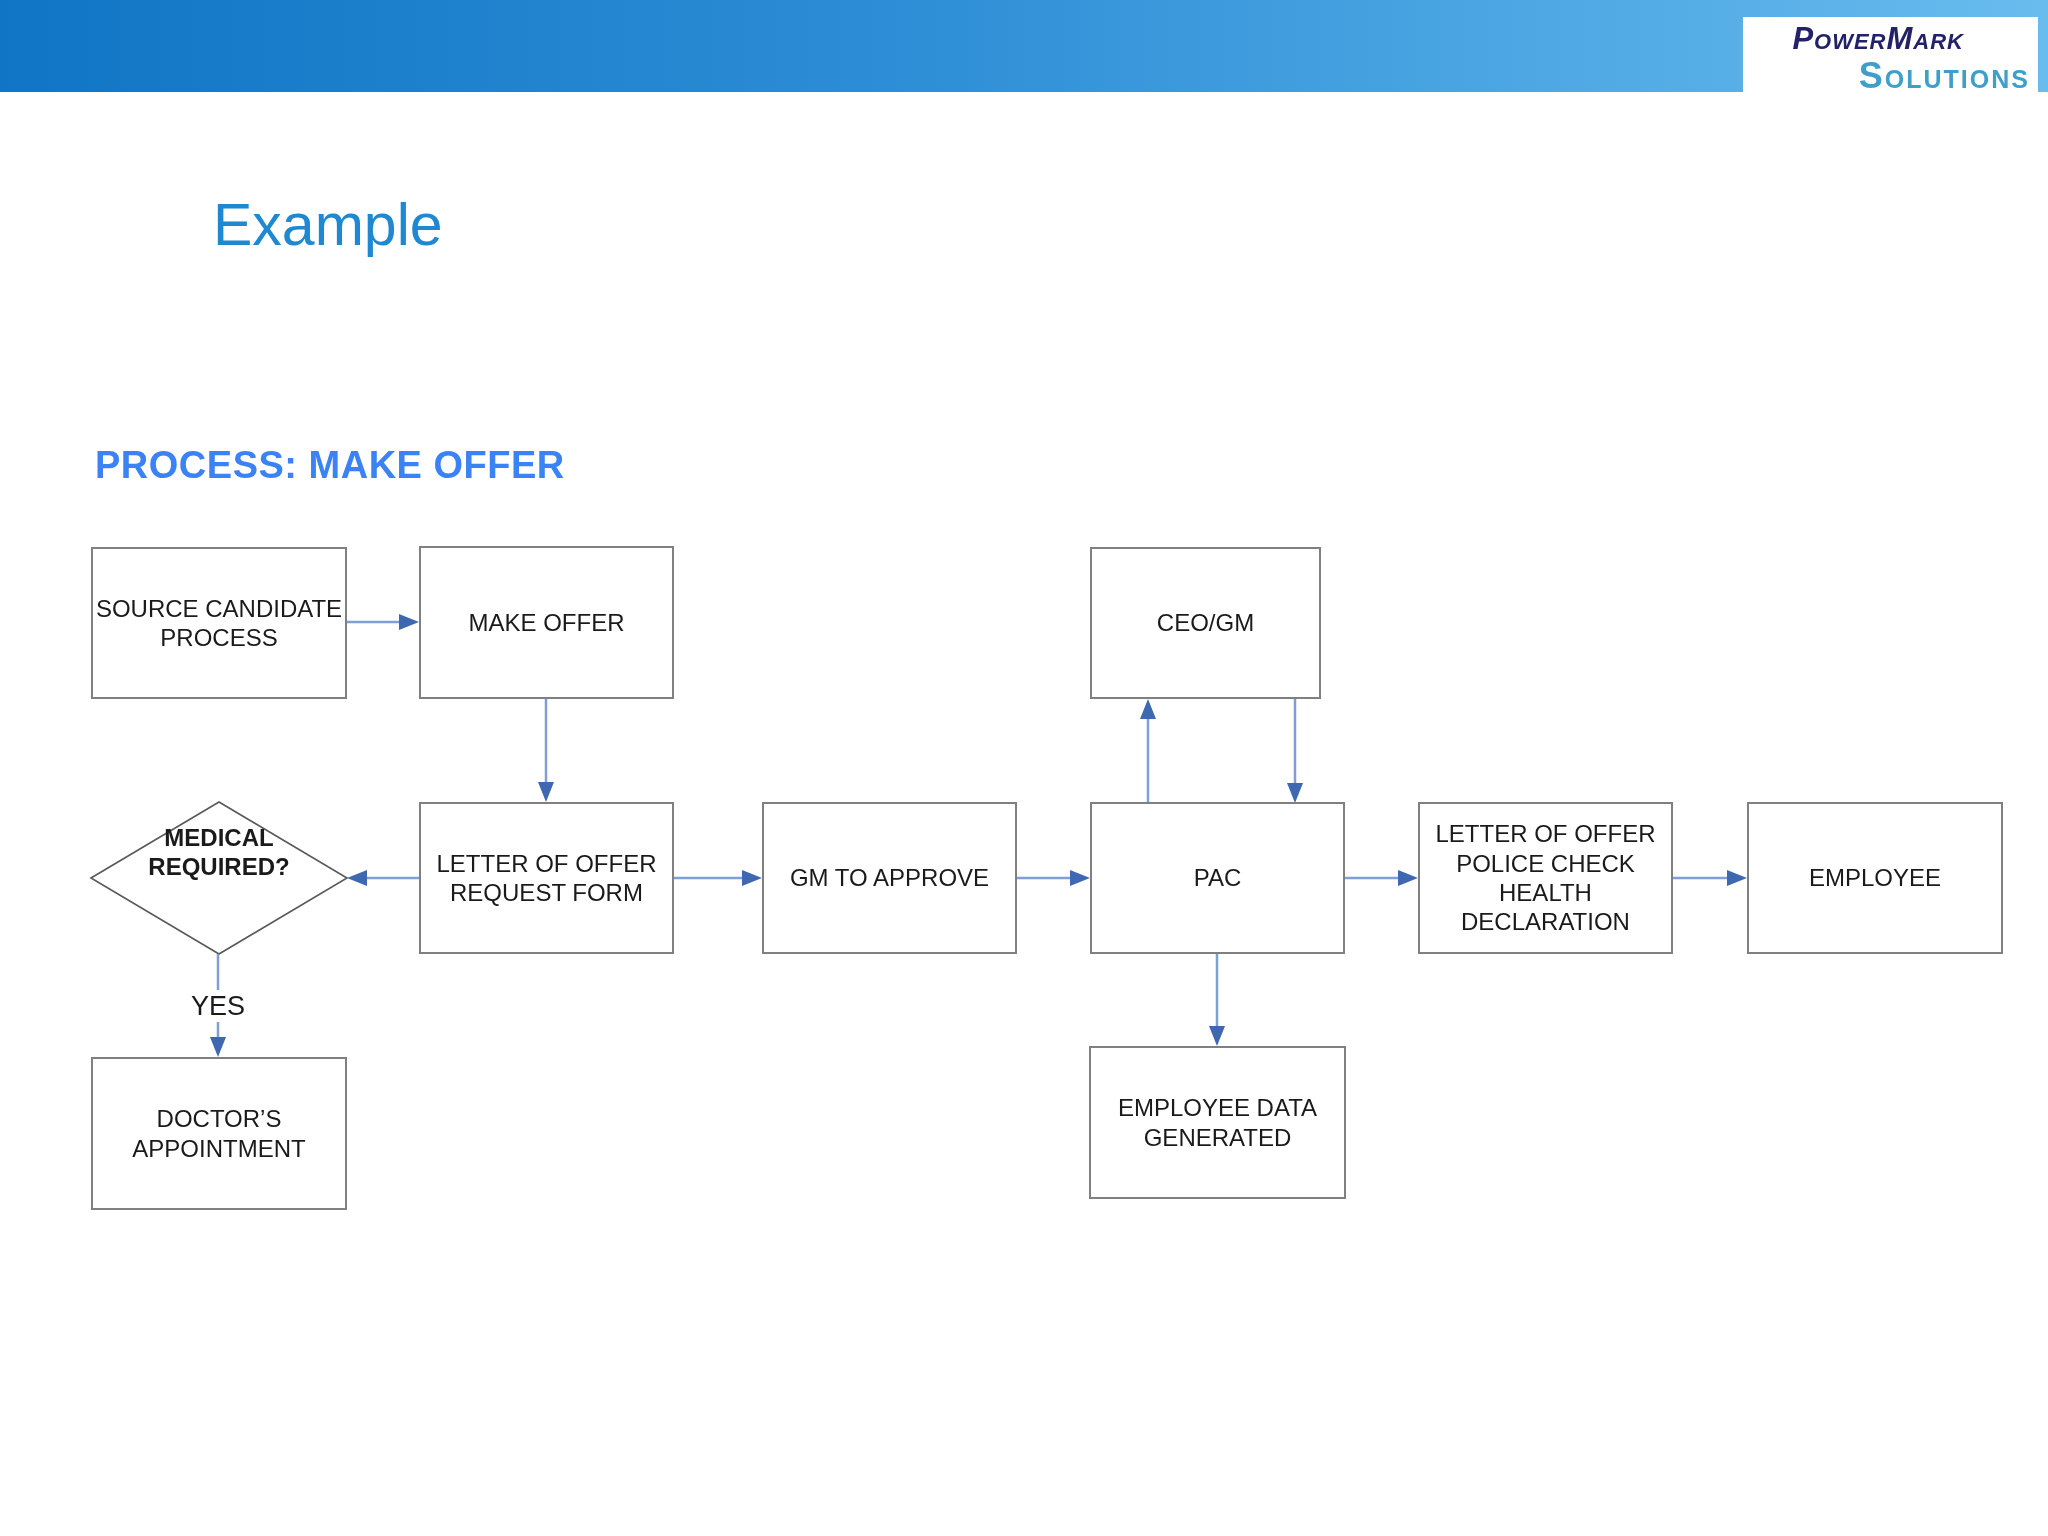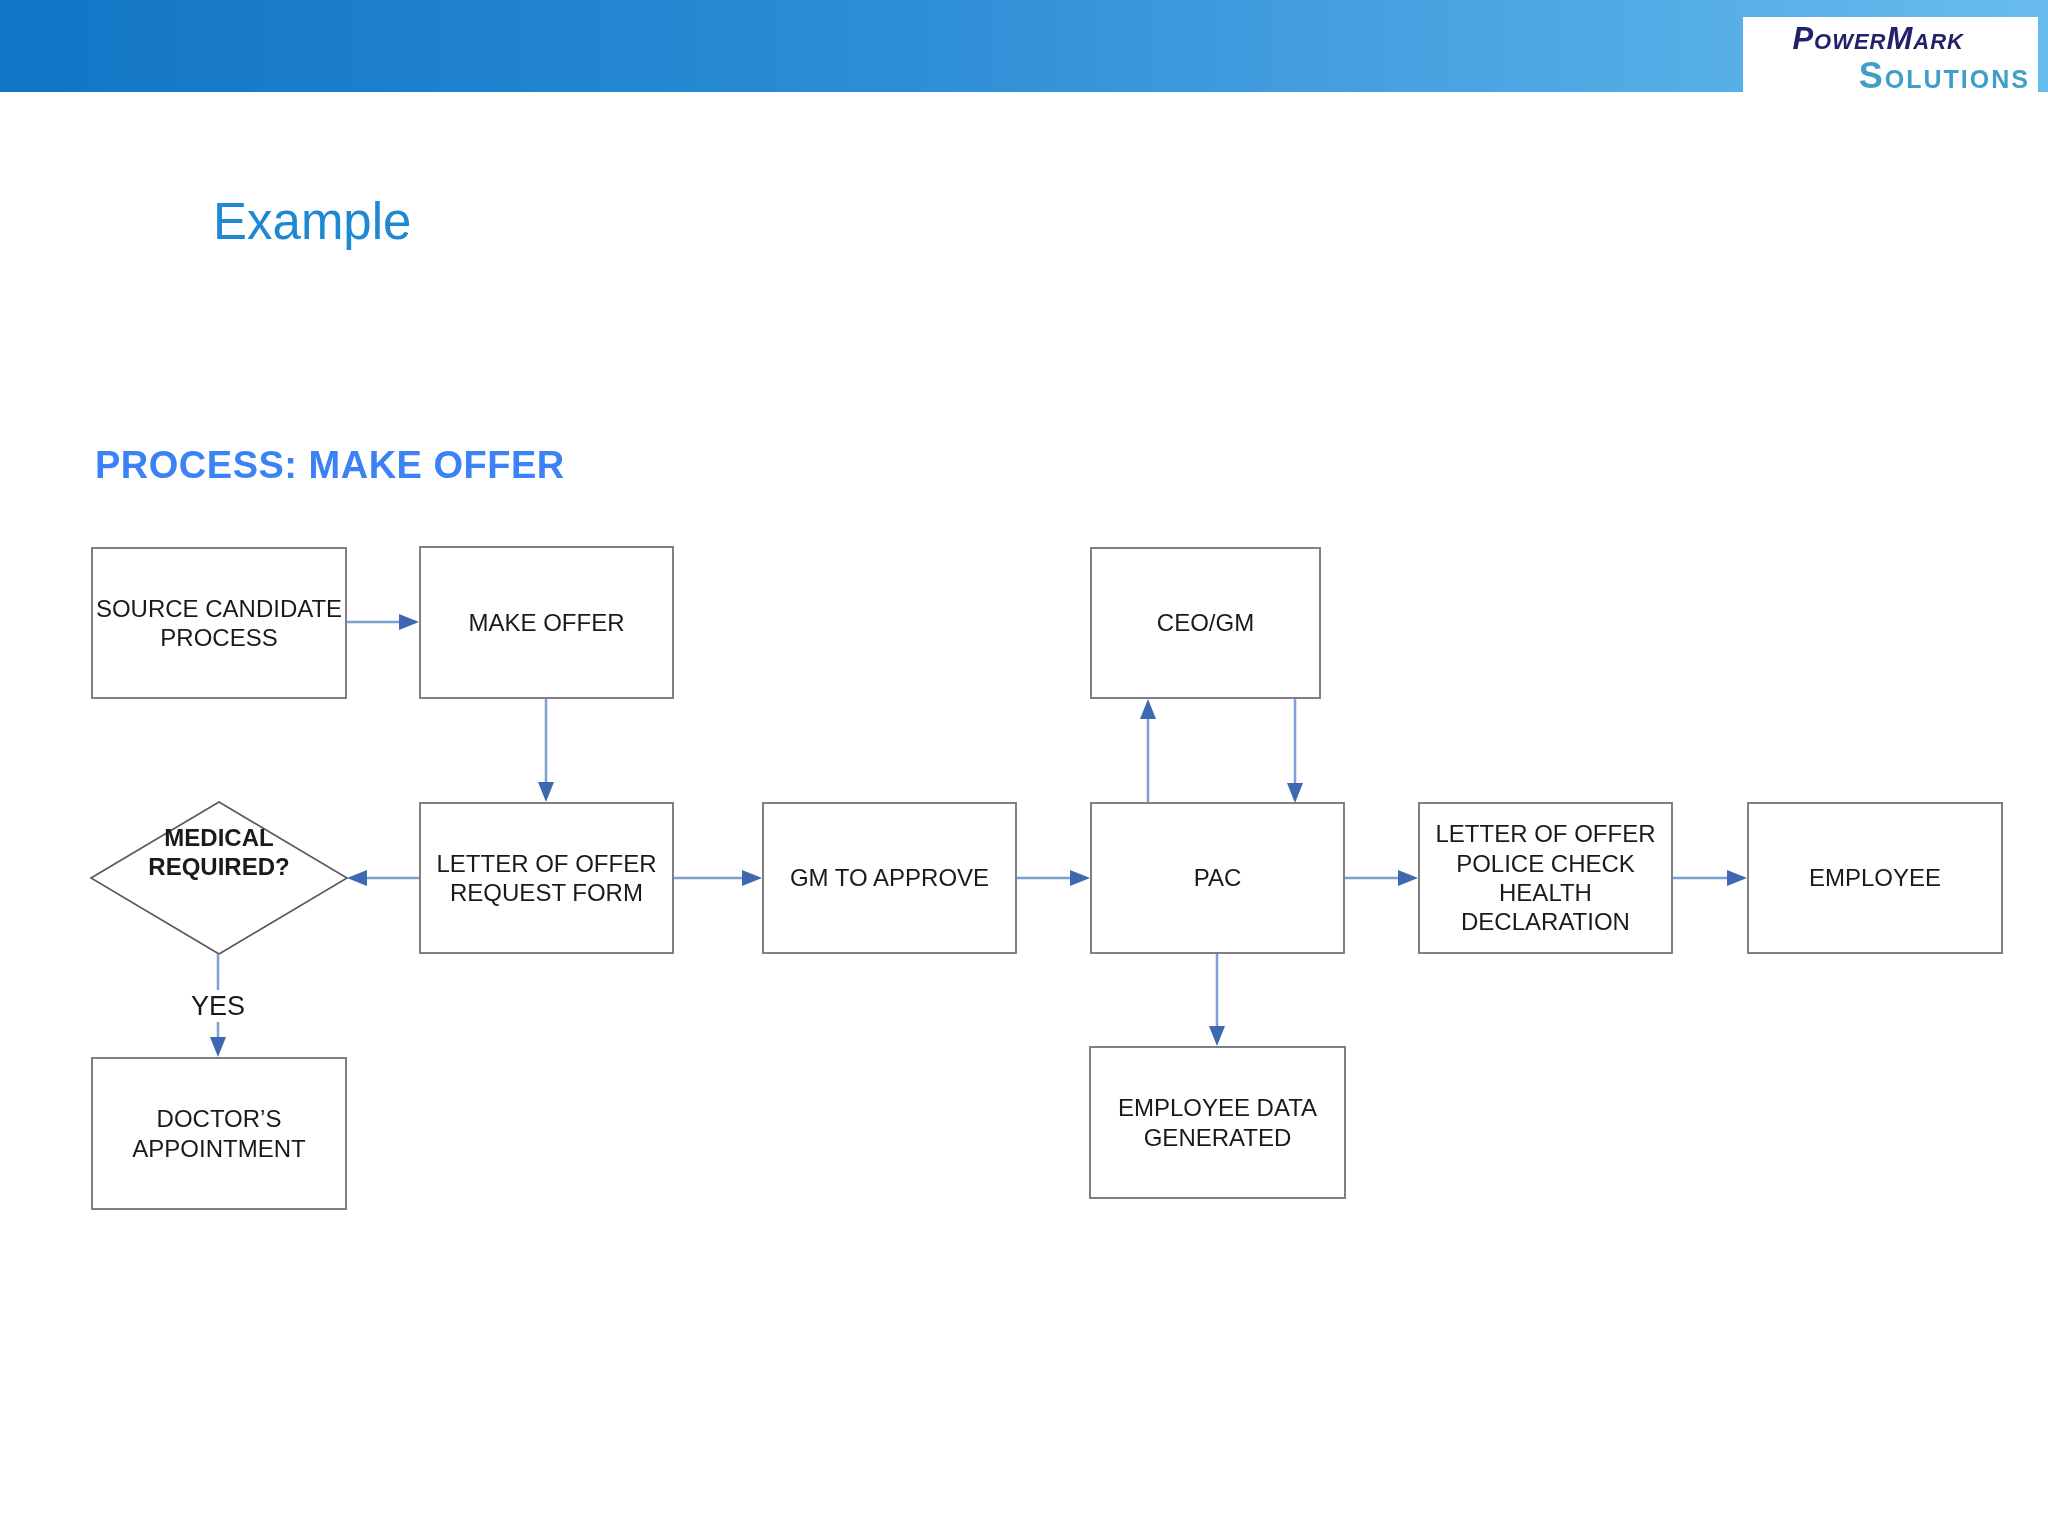--- a/index.html
+++ b/index.html
@@ -52,21 +52,21 @@
     margin-top: 4px;
     margin-right: 2px;
     line-height: 1;
   }
 
   
   .title {
     position: absolute;
     left: 213px; top: 196px;
     margin: 0;
-    font-size: 51px;
+    font-size: 59px;
     font-weight: 400;
     color: #1e88d2;
     line-height: 1;
   }
   .process-heading {
     position: absolute;
     left: 95px; top: 444px;
     font-size: 38px;
     font-weight: bold;
     color: #3b82f6;

